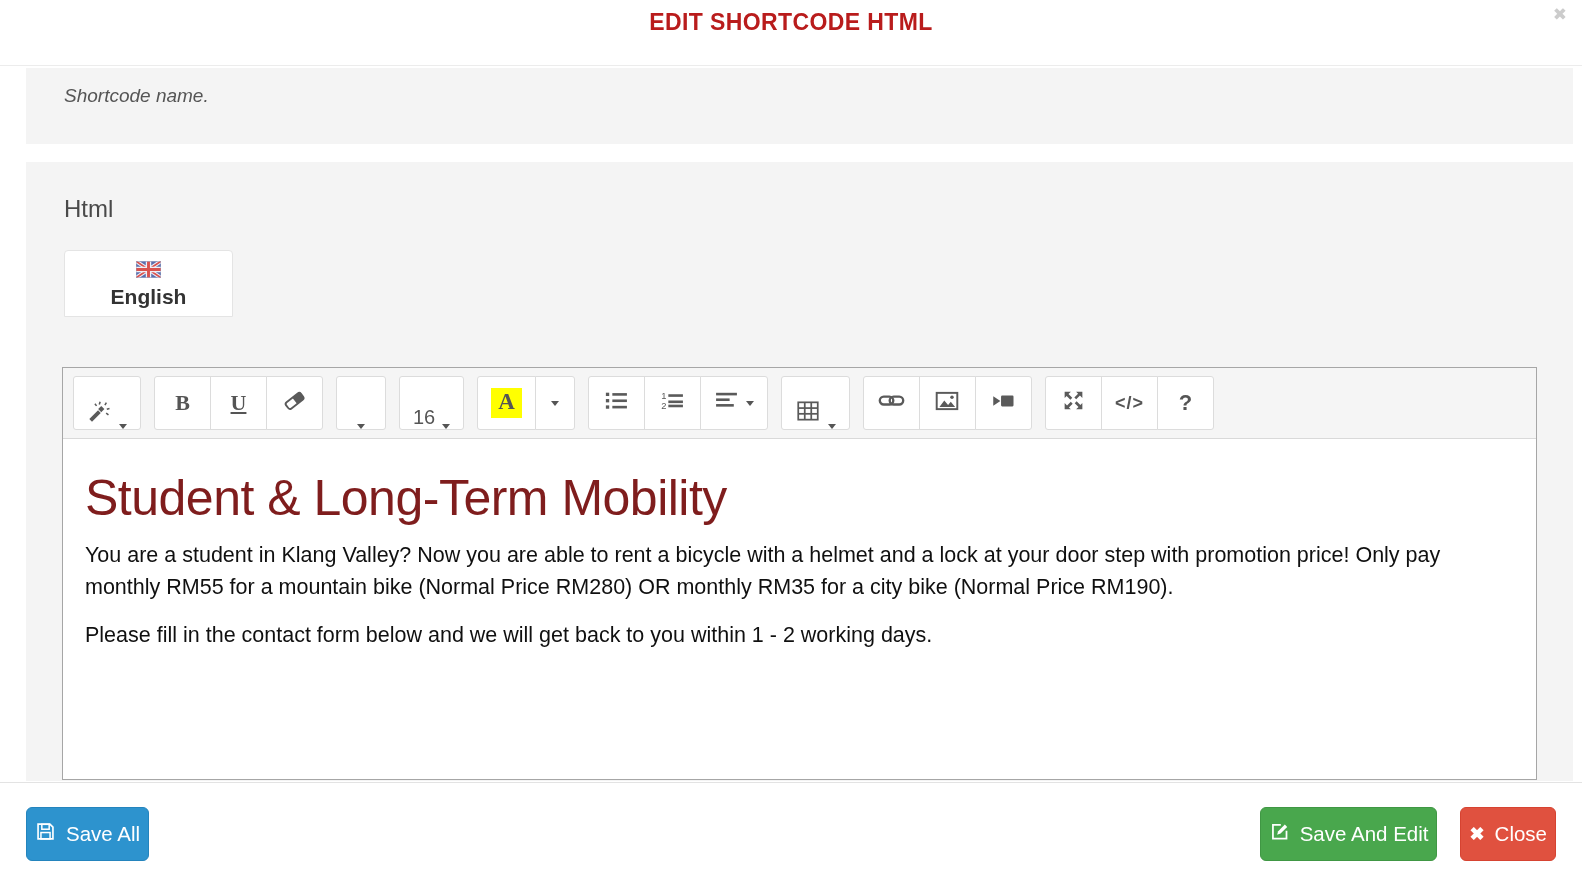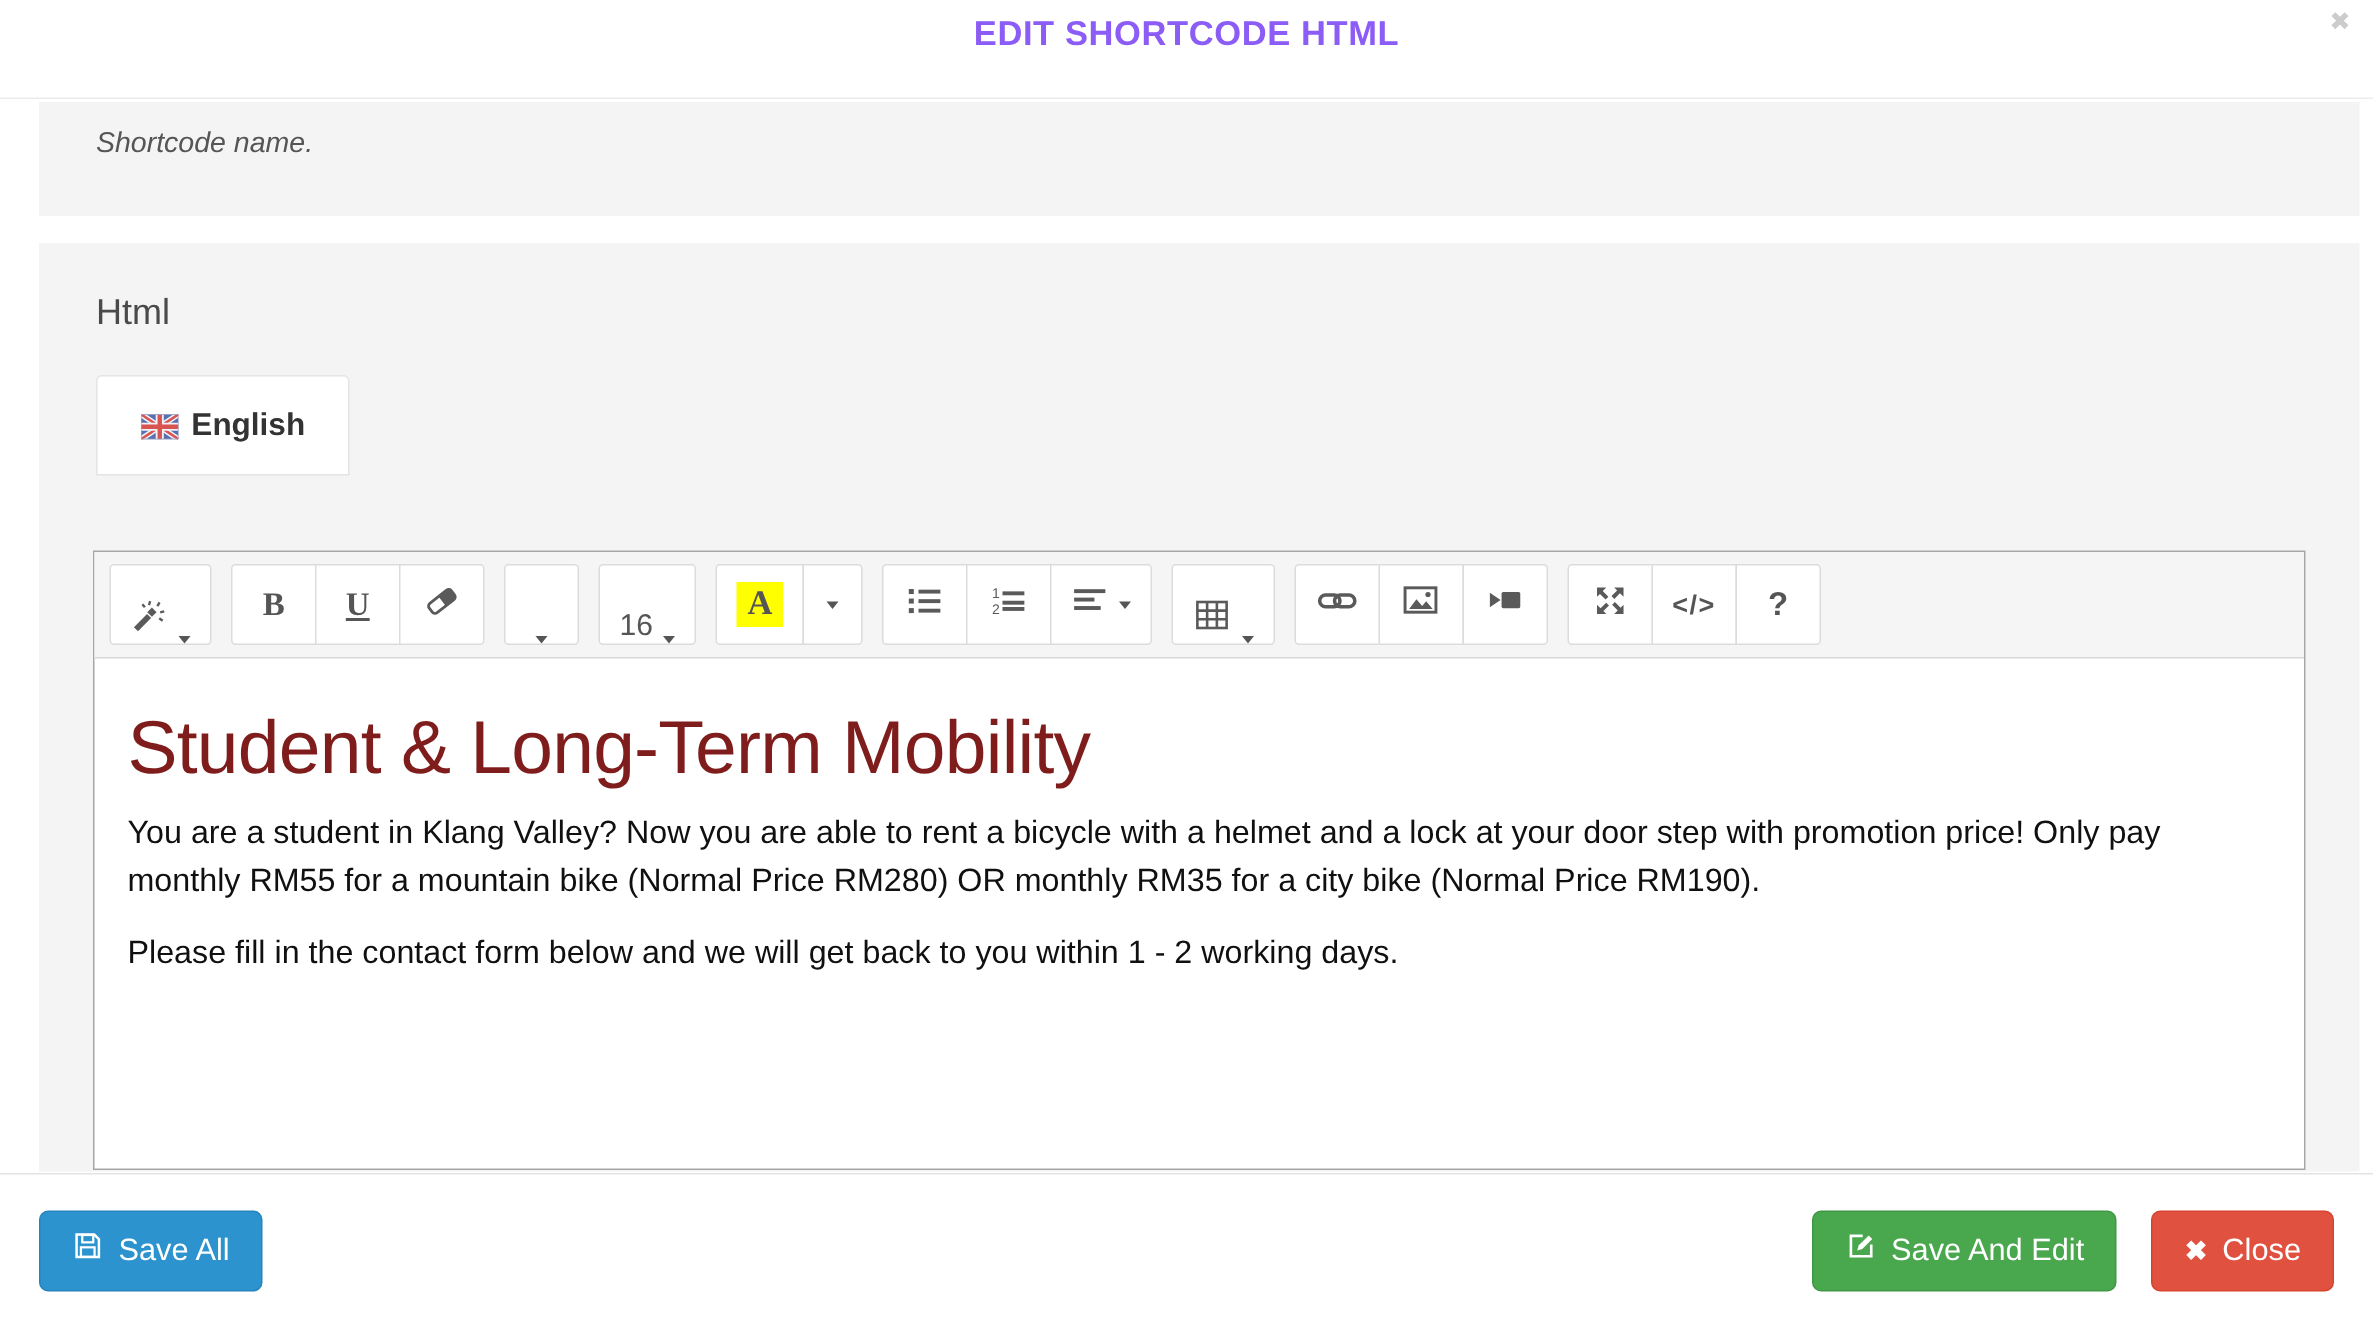--- a/index.html
+++ b/index.html
@@ -16,21 +16,21 @@
     height: 66px;
     border-bottom: 1px solid #ececec;
     position: relative;
     display: flex;
     justify-content: center;
   }
   .modal-title {
     margin-top: 9px;
     font-size: 23px;
     font-weight: bold;
-    color: #8b5cf6;
+    color: #b91c1c;
     letter-spacing: 0.4px;
   }
   .modal-close {
     position: absolute;
     top: 6px;
     right: 15px;
     color: #ccc;
     font-size: 17px;
     cursor: pointer;
     line-height: 1;
@@ -65,20 +65,21 @@
     border: 1px solid #e4e4e4;
     border-radius: 4px 4px 0 0;
     display: flex;
     align-items: center;
     justify-content: center;
     gap: 9px;
     font-weight: bold;
     font-size: 21px;
     color: #333;
     cursor: pointer;
+    flex-direction: column;
   }
   .flag-icon { display: inline-block; width: 25px; height: 17px; }
 
   
   .editor {
     margin-top: 50px;
     width: 1475px;
     border: 1px solid #a6a6a6;
     background: #fff;
   }
@@ -166,21 +167,21 @@
   }
   .footer-right { display: flex; gap: 23px; }
   .btn {
     height: 54px;
     border-radius: 6px;
     color: #fff;
     font-size: 20.5px;
     display: inline-flex;
     align-items: center;
     gap: 10px;
-    padding: 0 21px;
+    padding: 0 8px;
     border: 1px solid transparent;
     cursor: pointer;
     font-family: "Liberation Sans", sans-serif;
   }
   .btn-primary { background: #2d93ce; border-color: #2484bd; }
   .btn-success { background: #49a74d; border-color: #409744; margin-left: 12px; }
   .btn-danger  { background: #e0513f; border-color: #d64331; }
   .btn .x-glyph { font-size: 18px; font-weight: bold; }
 
   svg .stroke { fill: none; stroke: #5a5a5a; }

